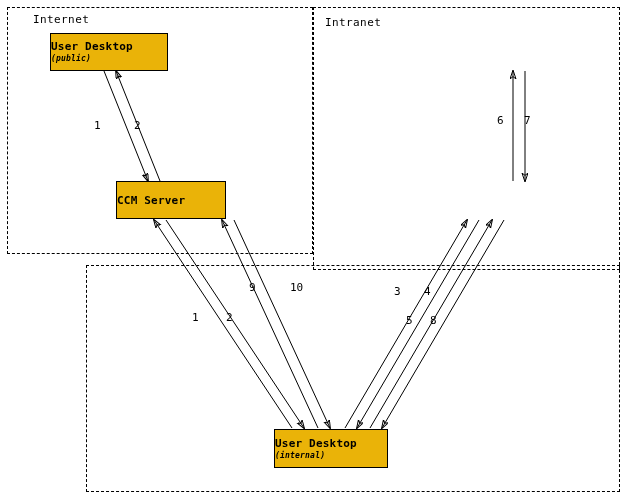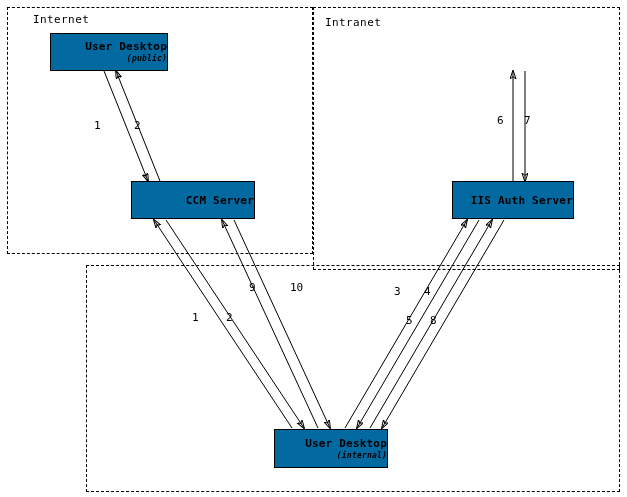--- a/index.html
+++ b/index.html
@@ -25,25 +25,25 @@
     position: absolute;
     font-family: "DejaVu Sans Mono", "Liberation Mono", monospace;
     font-size: 11px;
     color: #000000;
     letter-spacing: 0.4px;
     white-space: nowrap;
   }
   .node {
     position: absolute;
     border: 1px solid #000000;
-    background: #0369a1;
+    background: #eab308;
     box-sizing: border-box;
     display: flex;
     flex-direction: column;
-    align-items: flex-end;
+    align-items: flex-start;
     justify-content: center;
     z-index: 5;
   }
   .node-title {
     font-family: "DejaVu Sans Mono", "Liberation Mono", monospace;
     font-size: 11px;
     font-weight: bold;
     color: #000000;
     letter-spacing: 0.2px;
     white-space: nowrap;
@@ -126,28 +126,25 @@
     <line x1="370" y1="428" x2="492" y2="220" marker-end="url(#arrowhead)"></line>
 
     <line x1="504" y1="220" x2="382" y2="428" marker-end="url(#arrowhead)"></line>
   </svg>
 
   <div class="node" style="left:50px; top:33px; width:118px; height:38px;">
     <span class="node-title">User Desktop</span>
     <span class="node-sub">(public)</span>
   </div>
 
-  <div class="node" style="left:131px; top:181px; width:124px; height:38px;">
+  <div class="node" style="left:116px; top:181px; width:110px; height:38px;">
     <span class="node-title">CCM Server</span>
   </div>
 
 
-  <div class="node" style="left:452px; top:181px; width:122px; height:38px;">
-    <span class="node-title">IIS Auth Server</span>
-  </div>
 
   <div class="node" style="left:274px; top:429px; width:114px; height:39px;">
     <span class="node-title">User Desktop</span>
     <span class="node-sub">(internal)</span>
   </div>
 
   <div class="edge-label" style="left:94px; top:119px;">1</div>
   <div class="edge-label" style="left:134px; top:119px;">2</div>
 
   <div class="edge-label" style="left:497px; top:114px;">6</div>

